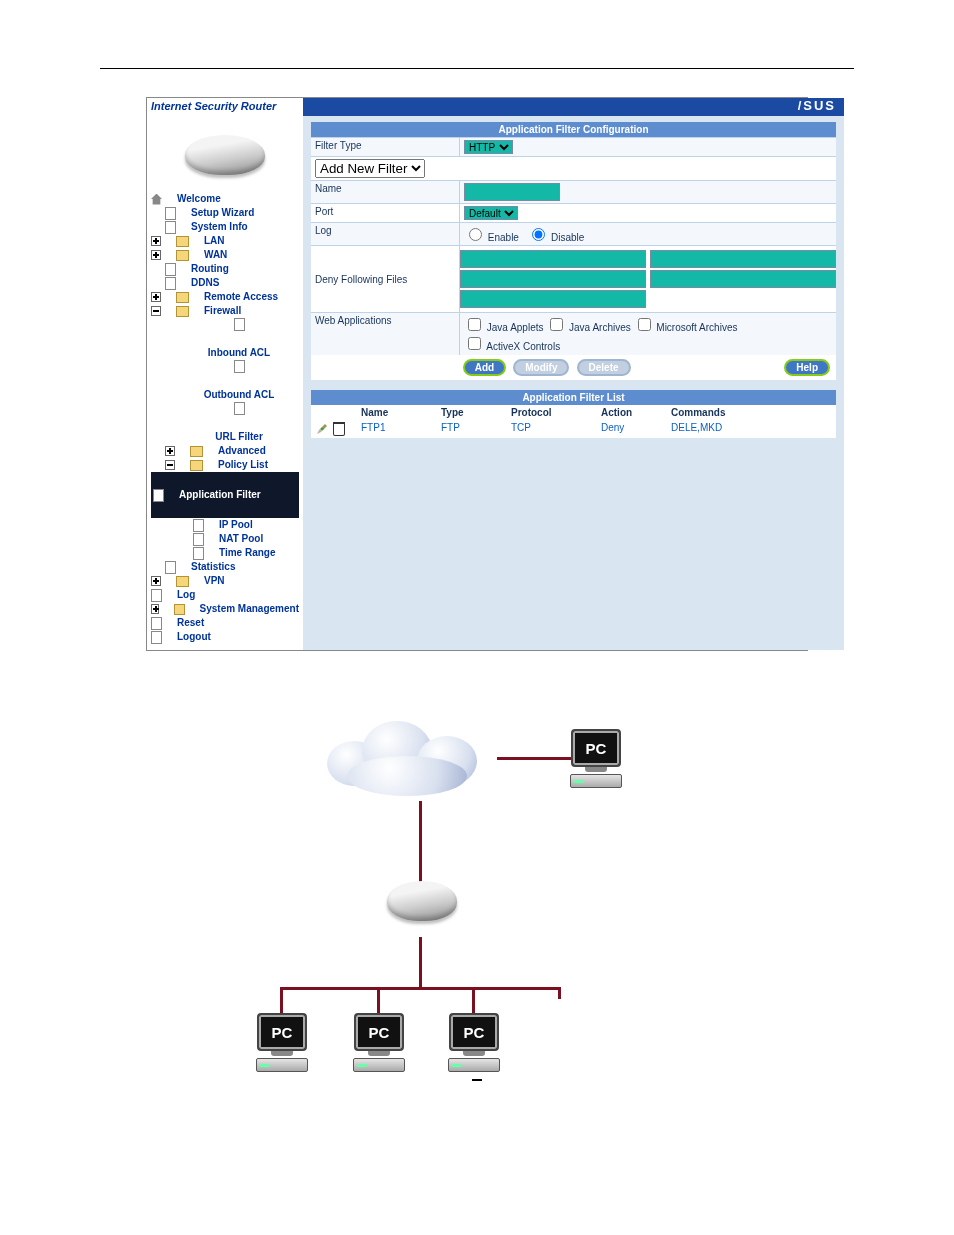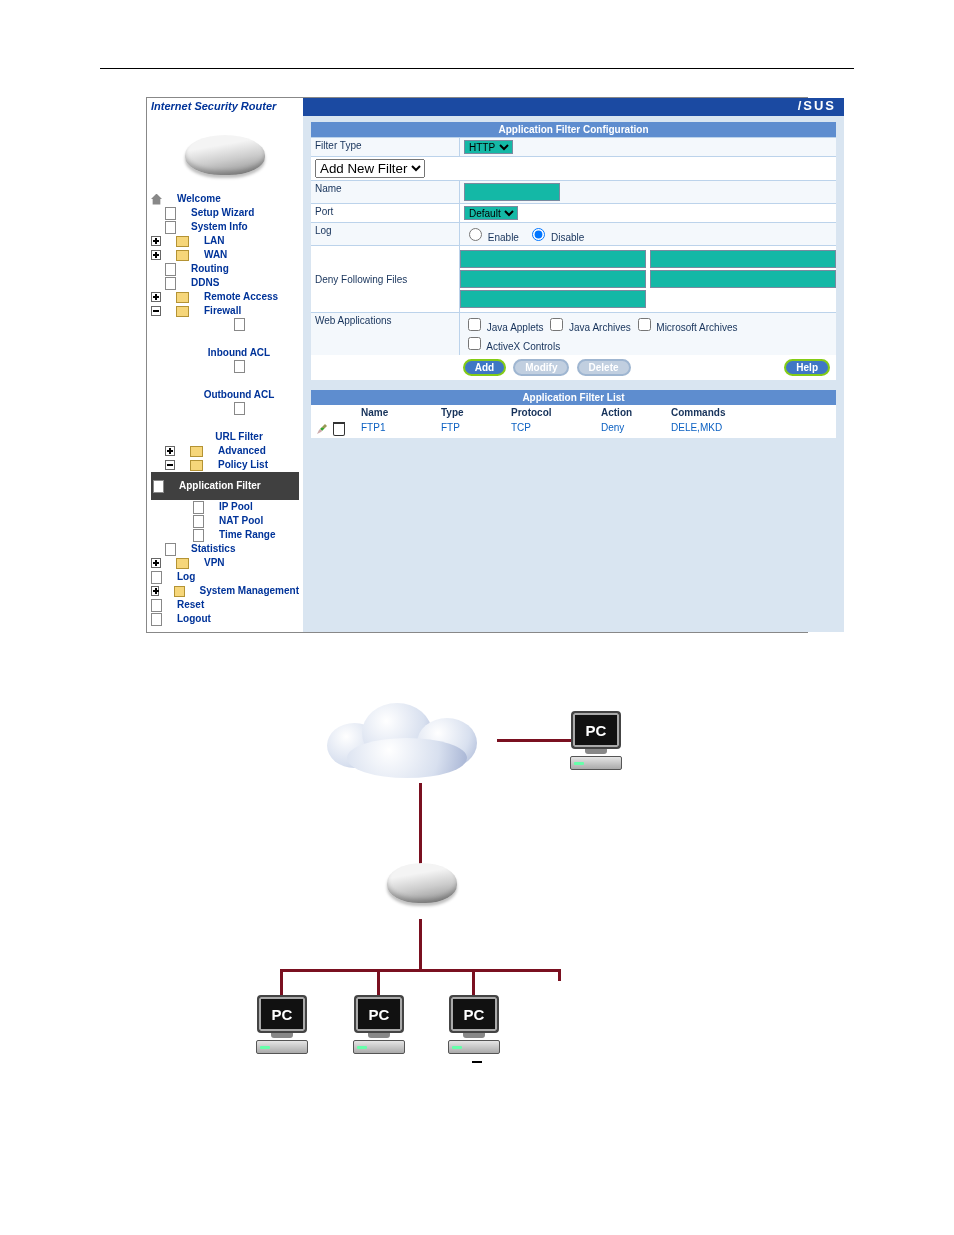--- a/index.html
+++ b/index.html
@@ -77,23 +77,23 @@
     line-height: 14px;
     white-space: nowrap;
   }
   .tree a {
     color: #003399;
     font-weight: bold;
     font-size: 10px;
     text-decoration: none;
   }
   .tree .selected {
-    background: #404040;
+    background: #0f172a;
     color: #fff;
-    padding: 7px 2px;
+    padding: 16px 2px;
   }
   .tree .selected a { color: #fff; }
   .ind0 { padding-left: 0px; }
   .ind1 { padding-left: 14px; }
   .ind2 { padding-left: 28px; flex-direction: column; }
   .ind3 { padding-left: 42px; }
   .treeicon {
     width: 10px; height: 10px;
     display: inline-block;
   }

